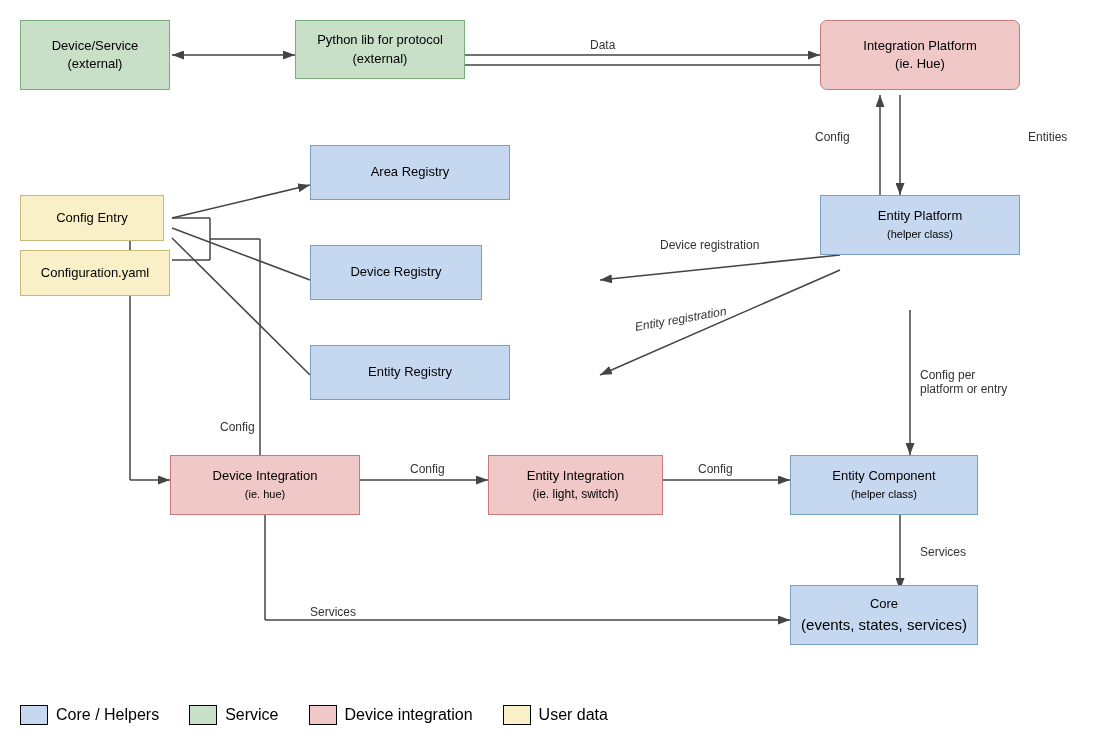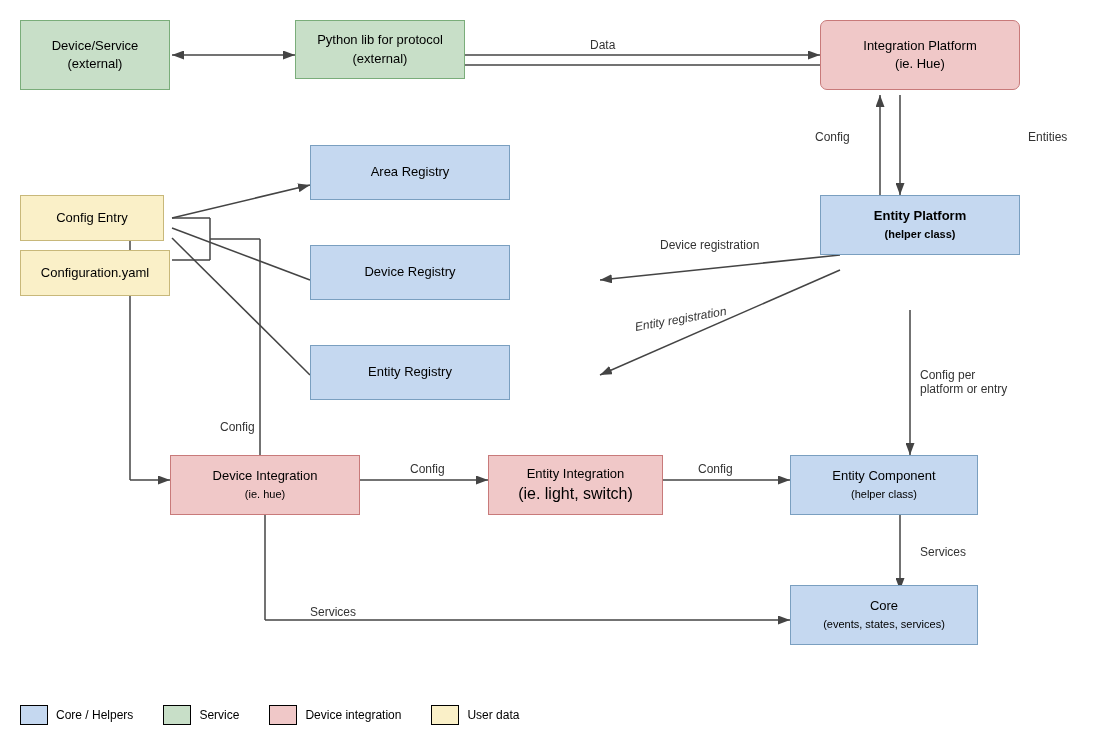--- a/index.html
+++ b/index.html
@@ -66,21 +66,21 @@
       bottom: 18px;
       left: 20px;
       display: flex;
       align-items: center;
       gap: 30px;
     }
     .legend-item {
       display: flex;
       align-items: center;
       gap: 8px;
-      font-size: 12px;
+      font-size: 16px;
     }
     .legend-box {
       width: 28px;
       height: 20px;
       border: 1.5px solid;
       display: inline-block;
     }
   </style>
 </head>
 <body>
@@ -161,46 +161,46 @@
   </div>
 
   <div class="box box-yellow" style="left:20px; top:250px; width:150px; height:45px;">
     <span>Configuration.yaml</span>
   </div>
 
   <div class="box box-blue" style="left:310px; top:145px; width:200px; height:55px;">
     <span>Area Registry</span>
   </div>
 
-  <div class="box box-blue" style="left:310px; top:245px; width:200px; height:55px;">
+  <div class="box box-blue" style="left:310px; top:245px; width:172px; height:55px;">
     <span>Device Registry</span>
   </div>
 
   <div class="box box-blue" style="left:310px; top:345px; width:200px; height:55px;">
     <span>Entity Registry</span>
   </div>
 
-  <div class="box box-blue" style="left:820px; top:195px; width:200px; height:60px;font-weight:bold;">
+  <div class="box box-blue" style="left:820px; top:195px; width:200px; height:60px;">
     <span>Entity Platform<br><span style="font-size:11px">(helper class)</span></span>
   </div>
 
   <div class="box box-pink" style="left:170px; top:455px; width:190px; height:60px;">
     <span>Device Integration<br><span style="font-size:11px">(ie. hue)</span></span>
   </div>
 
   <div class="box box-pink" style="left:488px; top:455px; width:175px; height:60px;">
-    <span>Entity Integration<br><span style="font-size:16px">(ie. light, switch)</span></span>
+    <span>Entity Integration<br><span style="font-size:12px">(ie. light, switch)</span></span>
   </div>
 
   <div class="box box-blue" style="left:790px; top:455px; width:188px; height:60px;">
     <span>Entity Component<br><span style="font-size:11px">(helper class)</span></span>
   </div>
 
   <div class="box box-blue" style="left:790px; top:585px; width:188px; height:60px;">
-    <span>Core<br><span style="font-size:11px">(events, states, services)</span></span>
+    <span>Core<br><span style="font-size:15px">(events, states, services)</span></span>
   </div>
 
   <div class="label" style="left:590px; top:38px;">Data</div>
 
   <div class="label" style="left:815px; top:130px;">Config</div>
 
   <div class="label" style="left:1028px; top:130px;">Entities</div>
 
   <div class="label" style="left:660px; top:238px;">Device registration</div>
 

